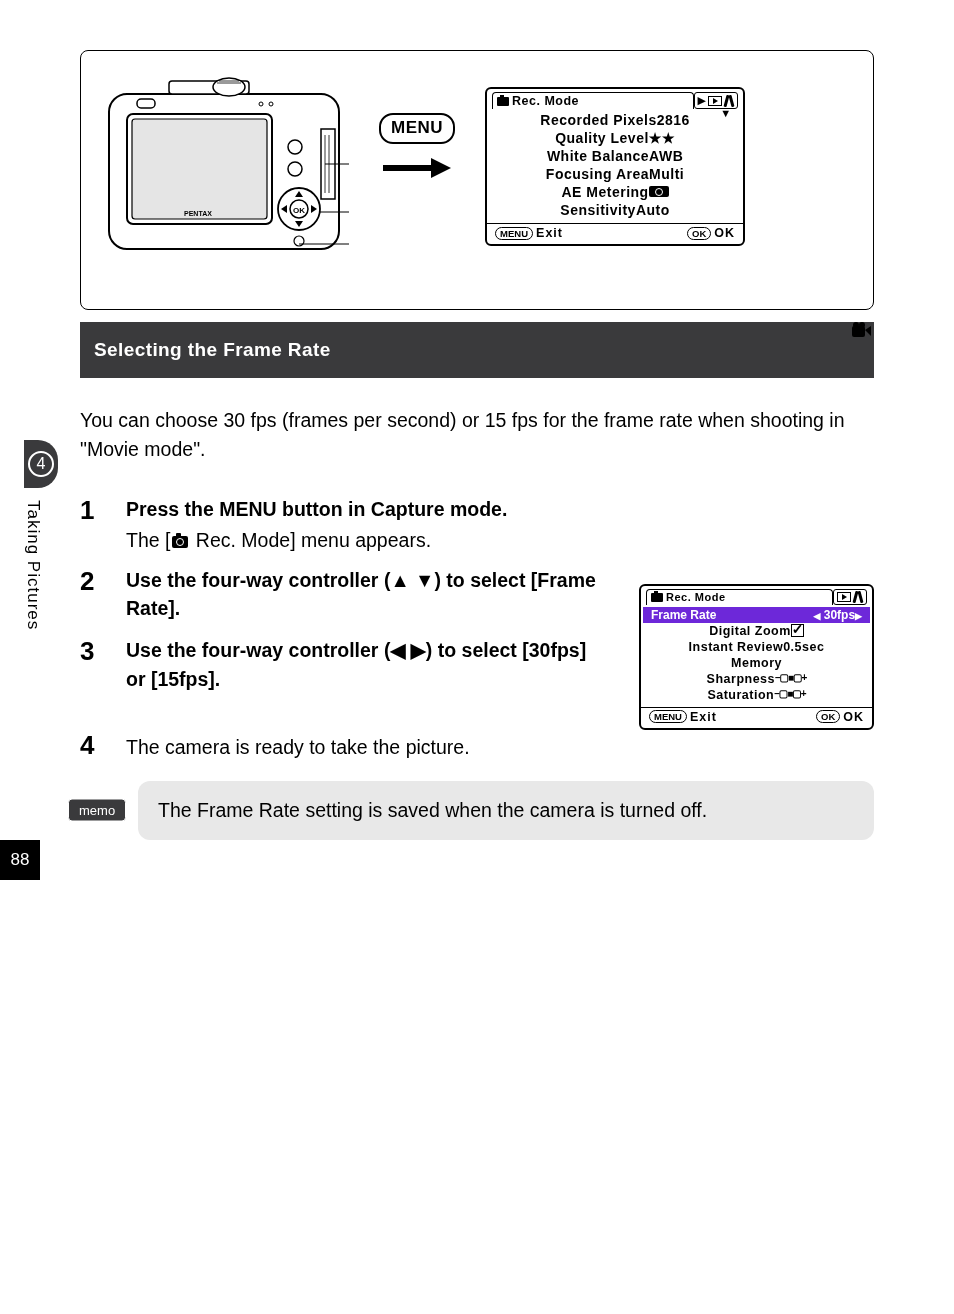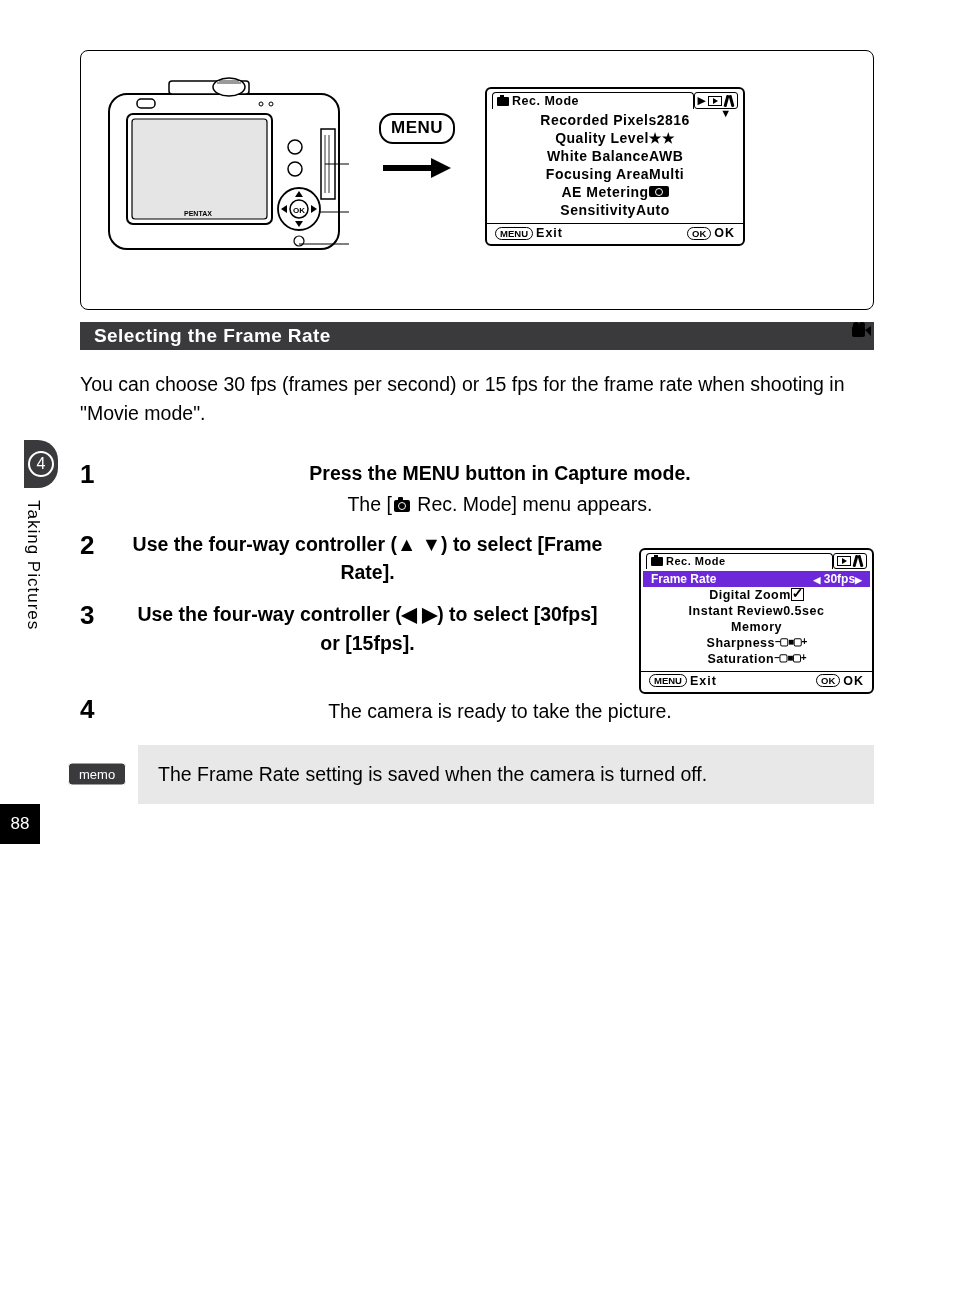--- a/index.html
+++ b/index.html
@@ -147,41 +147,41 @@
     right: 82px;
     top: 322px;
     font-size: 18px;
   }
   .dark-bar {
     background: #3a3a3c;
     color: #fff;
     font-size: 19px;
     font-weight: bold;
     letter-spacing: 0.4px;
-    padding: 3px 14px;
-    margin-bottom: 20px;
+    padding: 17px 14px;
+    margin-bottom: 28px;
   }
   .body-text {
     font-size: 19.5px;
     line-height: 1.5;
     margin-bottom: 30px;
   }
   .step {
     display: flex;
     align-items: flex-start;
     gap: 16px;
     margin-bottom: 14px;
   }
   .step-num {
     font-size: 26px;
     font-weight: bold;
     width: 30px;
     flex-shrink: 0;
   }
-  .step-body { flex: 1; text-align: center; }
+  .step-body { flex: 1; }
   .step-title {
     font-size: 19.5px;
     font-weight: bold;
     line-height: 1.45;
   }
   .step-desc {
     font-size: 19.5px;
     margin-top: 6px;
   }
   .side-badge {
@@ -218,21 +218,21 @@
     writing-mode: vertical-rl;
     letter-spacing: 1px;
   }
   .step-with-panel {
     display: flex;
     gap: 30px;
   }
   .step-left { flex: 1; }
   .memo-box {
     background: #e8e8e8;
-    border-radius: 0;
+    border-radius: 12px;
     padding: 18px 20px;
     font-size: 19.5px;
     margin-left: 58px;
     margin-top: 20px;
     position: relative;
   }
   .memo-label {
     position: absolute;
     left: -70px;
     top: 50%;

